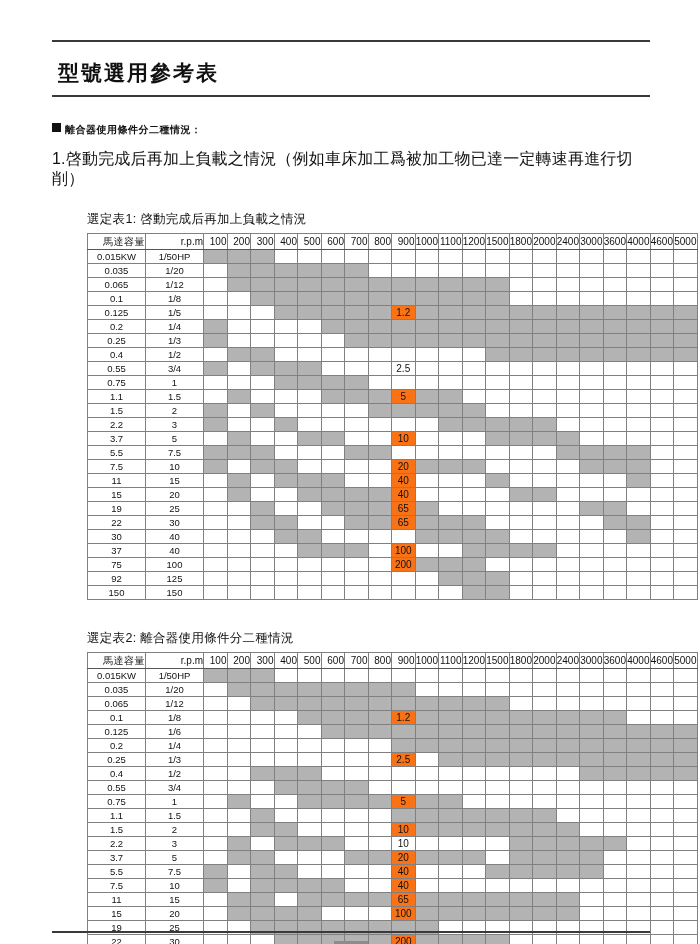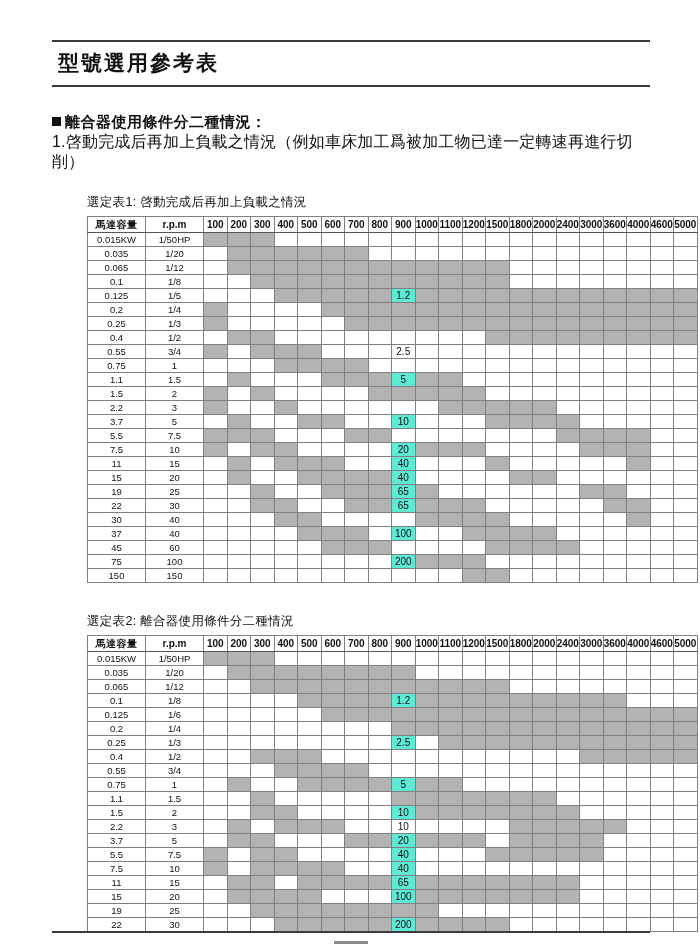--- a/index.html
+++ b/index.html
@@ -11,27 +11,27 @@
     -webkit-font-smoothing:none;
   }
   .page{position:relative;width:700px;height:944px;box-sizing:border-box;padding:0;}
 
   
   .title-wrap{margin:40px 50px 0 52px;}
   .rule-top{border-top:2px solid #3a3a3a;}
   .rule-bottom{border-top:2px solid #3a3a3a;}
   .doc-title{
     font-size:21px;font-weight:bold;letter-spacing:2px;
-    padding:7px 2px 8px 6px;
+    padding:17px 2px 8px 6px;
     font-family:"DejaVu Sans","Liberation Sans",sans-serif;
   }
 
   
   .intro{margin:26px 52px 0 52px;}
-  .intro-head{font-size:15px;font-weight:bold;letter-spacing:.5px;margin-bottom:0;}
+  .intro-head{font-size:10px;font-weight:bold;letter-spacing:.5px;margin-bottom:12px;}
   .intro-head .sq{display:inline-block;width:9px;height:9px;background:#111;margin-right:4px;vertical-align:1px;}
   .intro-line{font-size:16px;line-height:20px;letter-spacing:.2px;}
 
   
   .tbl-block{margin:8px 52px;padding-left:35px;}
   .tbl-cap{font-size:12.5px;margin:0 0 5px 0;letter-spacing:.3px;}
 
   table.grid{
     border-collapse:collapse;
     table-layout:fixed;
@@ -44,36 +44,37 @@
     padding:0;
     height:13px;
     text-align:center;
     vertical-align:middle;
     font-weight:normal;
     overflow:hidden;
     white-space:nowrap;
     line-height:13px;
   }
   table.grid thead th{
-    font-weight:bold;
+    font-weight:normal;
     font-size:10px;
     height:15px;line-height:15px;
     border-bottom:1px solid #555;
+    text-align:right;
   }
   th.h-cap{width:58px;font-size:10.5px;letter-spacing:.5px;}
   th.h-rpm{width:58px;font-size:10px;font-weight:normal;text-align:left;padding-left:5px;}
   th.h-cap-inner{text-align:right;padding-right:3px;}
   col.c-kw{width:58px;}
   col.c-hp{width:58px;}
   col.c-n{width:23.5px;}
   td.kw,td.hp{font-weight:bold;font-size:9.5px;background:#fff;}
   td.on{background:#b3b3b3;}
   td.off{background:#ffffff;}
   td.val{font-weight:bold;font-size:10px;color:#111;}
-  td.val.on{background:#5eead4;}
+  td.val.on{background:#f97316;}
 
   .gap-between{height:14px;}
 
   
   .footer{
     position:absolute;left:52px;right:50px;bottom:26px;
   }
   .footer .rule{border-top:2px solid #3a3a3a;}
   .pagebox{
     width:34px;height:17px;background:#8c8c8c;color:#fff;
@@ -699,60 +700,60 @@
             <td class="on"></td>
             <td class="on"></td>
             <td class="off"></td>
             <td class="off"></td>
             <td class="off"></td>
             <td class="off"></td>
             <td class="off"></td>
             <td class="off"></td>
           </tr>
           <tr>
-            <td class="kw">45</td>
-            <td class="hp">60</td>
-            <td class="off"></td>
-            <td class="off"></td>
-            <td class="off"></td>
-            <td class="off"></td>
-            <td class="off"></td>
-            <td class="on"></td>
-            <td class="on"></td>
-            <td class="on"></td>
-            <td class="off"></td>
-            <td class="off"></td>
-            <td class="off"></td>
-            <td class="off"></td>
-            <td class="on"></td>
-            <td class="on"></td>
-            <td class="on"></td>
-            <td class="on"></td>
-            <td class="off"></td>
-            <td class="off"></td>
-            <td class="off"></td>
-            <td class="off"></td>
-            <td class="off"></td>
-          </tr>
-          <tr>
             <td class="kw">75</td>
             <td class="hp">100</td>
             <td class="off"></td>
             <td class="off"></td>
             <td class="off"></td>
             <td class="off"></td>
             <td class="off"></td>
             <td class="off"></td>
             <td class="off"></td>
             <td class="off"></td>
             <td class="on val">200</td>
             <td class="on"></td>
             <td class="on"></td>
             <td class="on"></td>
             <td class="off"></td>
+            <td class="off"></td>
+            <td class="off"></td>
+            <td class="off"></td>
+            <td class="off"></td>
+            <td class="off"></td>
+            <td class="off"></td>
+            <td class="off"></td>
+            <td class="off"></td>
+          </tr>
+          <tr>
+            <td class="kw">92</td>
+            <td class="hp">125</td>
+            <td class="off"></td>
+            <td class="off"></td>
+            <td class="off"></td>
+            <td class="off"></td>
+            <td class="off"></td>
+            <td class="off"></td>
+            <td class="off"></td>
+            <td class="off"></td>
+            <td class="off"></td>
+            <td class="off"></td>
+            <td class="on"></td>
+            <td class="on"></td>
+            <td class="on"></td>
             <td class="off"></td>
             <td class="off"></td>
             <td class="off"></td>
             <td class="off"></td>
             <td class="off"></td>
             <td class="off"></td>
             <td class="off"></td>
             <td class="off"></td>
           </tr>
           <tr>

